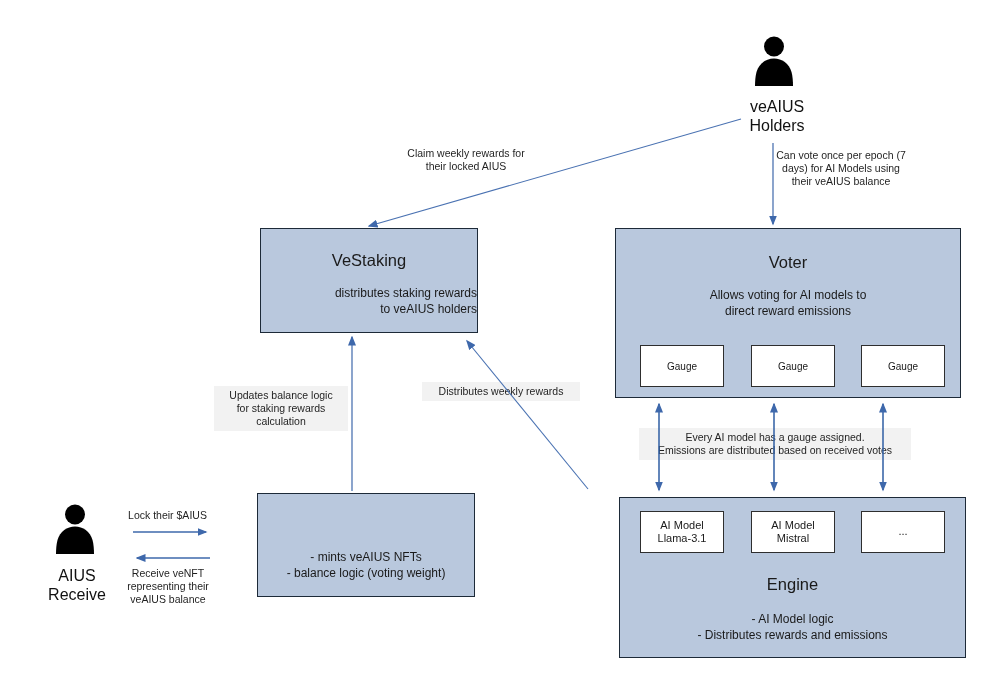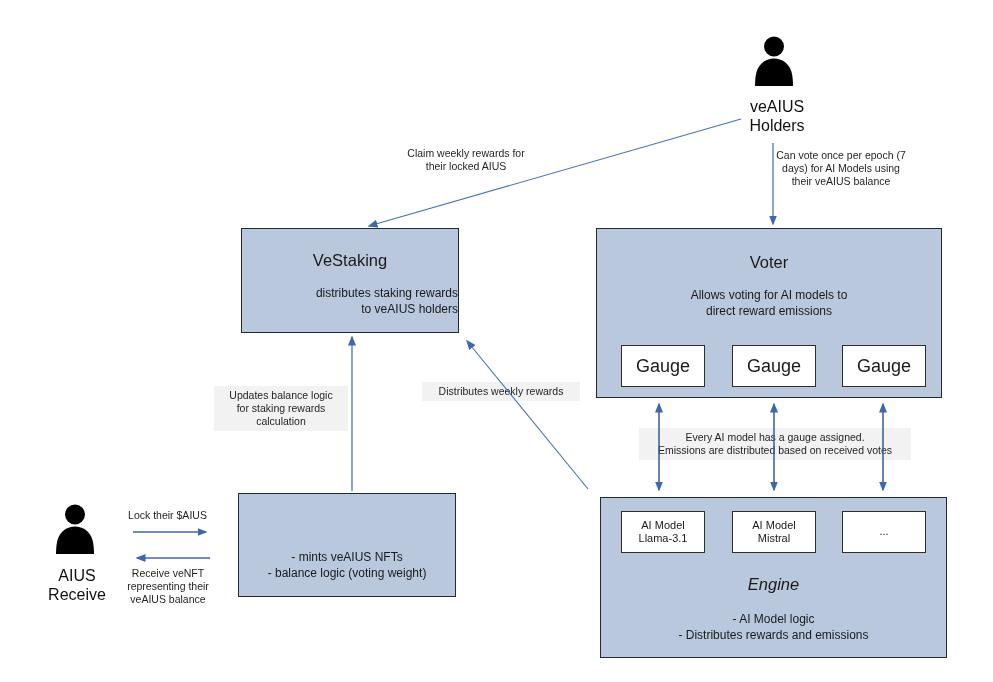--- a/index.html
+++ b/index.html
@@ -1,25 +1,25 @@
 <!DOCTYPE html>
 <html><head>
 <meta charset="utf-8">
 <style>
   html,body{margin:0;padding:0;background:#fff;}
   .canvas{position:relative;width:993px;height:682px;background:#ffffff;
           font-family:"Liberation Sans",sans-serif;overflow:hidden;color:#1a1a1a;padding-left:48px;}
-  .box{position:absolute;background:#b9c8dd;border:1.5px solid #1d2a38;box-sizing:border-box;z-index:1;}
+  .box{position:absolute;background:#b9c8dd;border:1.5px solid #1d2a38;box-sizing:border-box;z-index:1;margin-left:19px;}
   .box-title{position:absolute;left:0;right:0;text-align:center;font-size:16.5px;line-height:20px;color:#1a1a1a;}
   .box-body{position:absolute;left:0;right:0;text-align:center;font-size:12px;line-height:15.5px;
             color:#1a1a1a;white-space:pre-line;}
   .inner{position:absolute;background:#ffffff;border:1px solid #2e2e2e;box-sizing:border-box;
          display:flex;align-items:center;justify-content:center;text-align:center;
          color:#1a1a1a;white-space:pre-line;z-index:2;}
-  .gauge{font-size:18px;}
+  .gauge{font-size:10px;}
   .model{font-size:11px;line-height:13.5px;}
   .edge-label{position:absolute;font-size:10.5px;line-height:13px;text-align:center;
               color:#1f1f1f;white-space:pre-line;z-index:3;}
   .bg{background:#f2f2f2;padding:3px 4px;}
   .actor-label{position:absolute;font-size:16px;line-height:19px;text-align:center;
                color:#111;white-space:pre-line;z-index:1;}
   .person{position:absolute;z-index:1;}
   .overlay{position:absolute;left:0;top:0;z-index:5;pointer-events:none;}
 </style>
 </head>
@@ -60,21 +60,21 @@
     <div class="box-body" style="top:56px;">- mints veAIUS NFTs
 - balance logic (voting weight)</div>
   </div>
 
   <div class="box" style="left:600px;top:497px;width:347px;height:161px;">
     <div class="inner model" style="left:20px;top:13px;width:84px;height:42px;">AI Model
 Llama-3.1</div>
     <div class="inner model" style="left:131px;top:13px;width:84px;height:42px;">AI Model
 Mistral</div>
     <div class="inner model" style="left:241px;top:13px;width:84px;height:42px;">...</div>
-    <div class="box-title" style="top:76px;font-style:italic;">Engine</div>
+    <div class="box-title" style="top:76px;">Engine</div>
     <div class="box-body" style="top:114px;">- AI Model logic
 - Distributes rewards and emissions</div>
   </div>
 
   <div class="edge-label" style="left:382px;top:147px;width:168px;">Claim weekly rewards for
 their locked AIUS</div>
   <div class="edge-label" style="left:773px;top:149px;width:136px;">Can vote once per epoch (7
 days)  for AI Models using
 their veAIUS balance</div>
   <div class="edge-label bg" style="left:214px;top:386px;width:126px;">Updates balance logic

